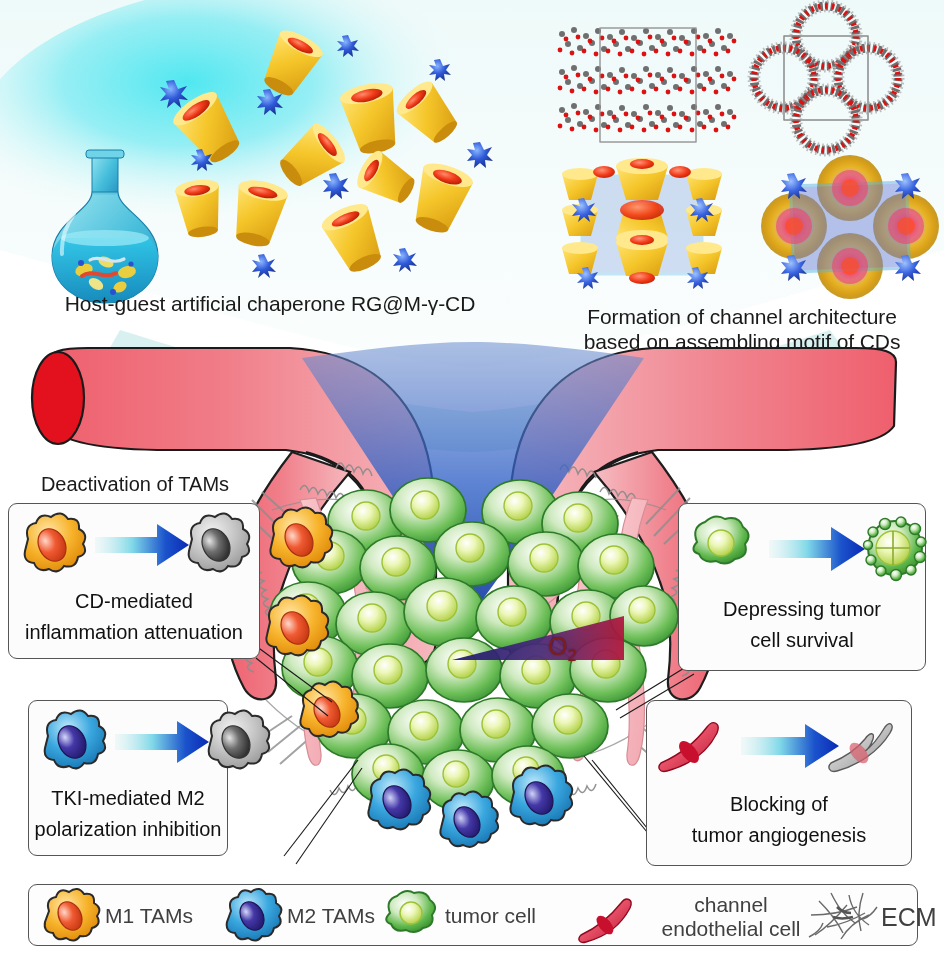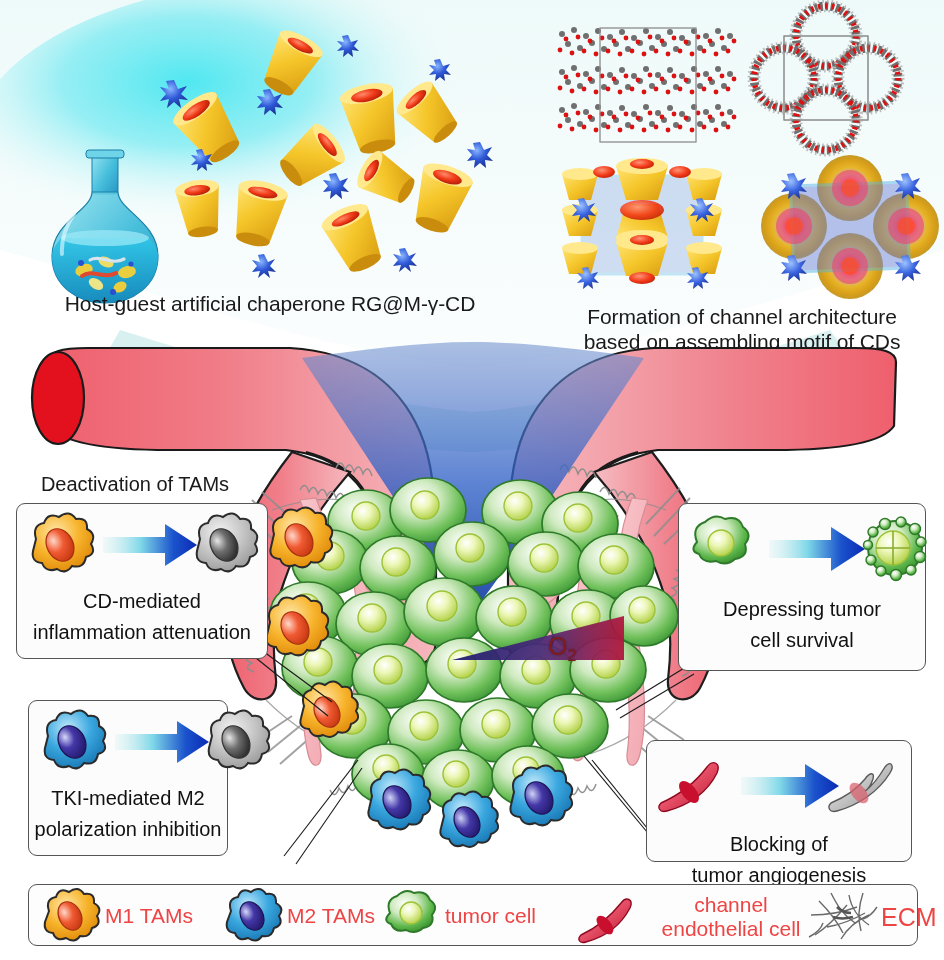--- a/index.html
+++ b/index.html
@@ -13,21 +13,21 @@
     box-sizing:border-box;
   }
   .cboxtxt{
     position:absolute;left:0;right:0;text-align:center;font-size:20px;color:#111;
     line-height:1.55;
   }
   .legendbox{
     position:absolute;background:#fdfdfd;border:1.6px solid #555;border-radius:9px;
     box-sizing:border-box;
   }
-  .legtxt{position:absolute;font-size:21px;color:#ef4444;line-height:1.15;}
+  .legtxt{position:absolute;font-size:21px;color:#404040;line-height:1.15;}
   svg{display:block;overflow:visible;}
   .o2lab{
     position:absolute;color:#7f1d1d;font-size:25px;font-weight:400;
     text-shadow:0 0 2px rgba(0,0,0,.35);
   }
   .o2lab sub{font-size:16px;}
 </style>
 </head>
 <body>
 
@@ -852,21 +852,21 @@
       <path d="M652,498 L584,416"></path>
       <path d="M660,504 L592,420"></path>
     </g>
   </svg>
 
   <div class="o2lab" style="left:548px;top:632px;">
     <span>O</span><sub>2</sub>
   </div>
 
   <div class="abs boxtitle" style="left:10px;top:473px;width:250px;">Deactivation of TAMs</div>
-  <div class="cbox" style="left:16px;top:503px;width:252px;height:156px;padding-left:24px;">
+  <div class="cbox" style="left:8px;top:503px;width:252px;height:156px;padding-left:24px;">
     <svg class="abs" style="left:8px;top:8px;" width="236" height="66" viewBox="0 0 236 66">
       <defs>
         <radialGradient id="m1C2" cx="38%" cy="32%" r="72%">
           <stop offset="0%" stop-color="#ffe7a8"></stop>
             <stop offset="55%" stop-color="#f7b32b"></stop>
             <stop offset="100%" stop-color="#e08a0a"></stop>
         </radialGradient>
         <radialGradient id="m1N2" cx="35%" cy="30%" r="72%">
           <stop offset="0%" stop-color="#ffd7c8"></stop>
             <stop offset="50%" stop-color="#f05a32"></stop>
@@ -988,21 +988,21 @@
           <circle cx="-27" cy="-3" r="4.5"></circle>
         </g>
       </g>
     </svg>
     <div class="cboxtxt" style="top:90px;">
       <div>Depressing tumor</div>
       <div>cell survival</div>
     </div>
   </div>
 
-  <div class="cbox" style="left:646px;top:700px;width:266px;height:122px;margin-top:40px;">
+  <div class="cbox" style="left:646px;top:700px;width:266px;height:166px;">
     <svg class="abs" style="left:10px;top:10px;" width="246" height="70" viewBox="0 0 246 70">
       <defs>
         <linearGradient id="endoR" x1="0" y1="0" x2="1" y2="1">
           <stop offset="0%" stop-color="#ffd6da"></stop>
           <stop offset="45%" stop-color="#e8536a"></stop>
           <stop offset="100%" stop-color="#b8122e"></stop>
         </linearGradient>
         <linearGradient id="endoG" x1="0" y1="0" x2="1" y2="1">
           <stop offset="0%" stop-color="#f6f6f6"></stop>
           <stop offset="45%" stop-color="#c8c8c8"></stop>

